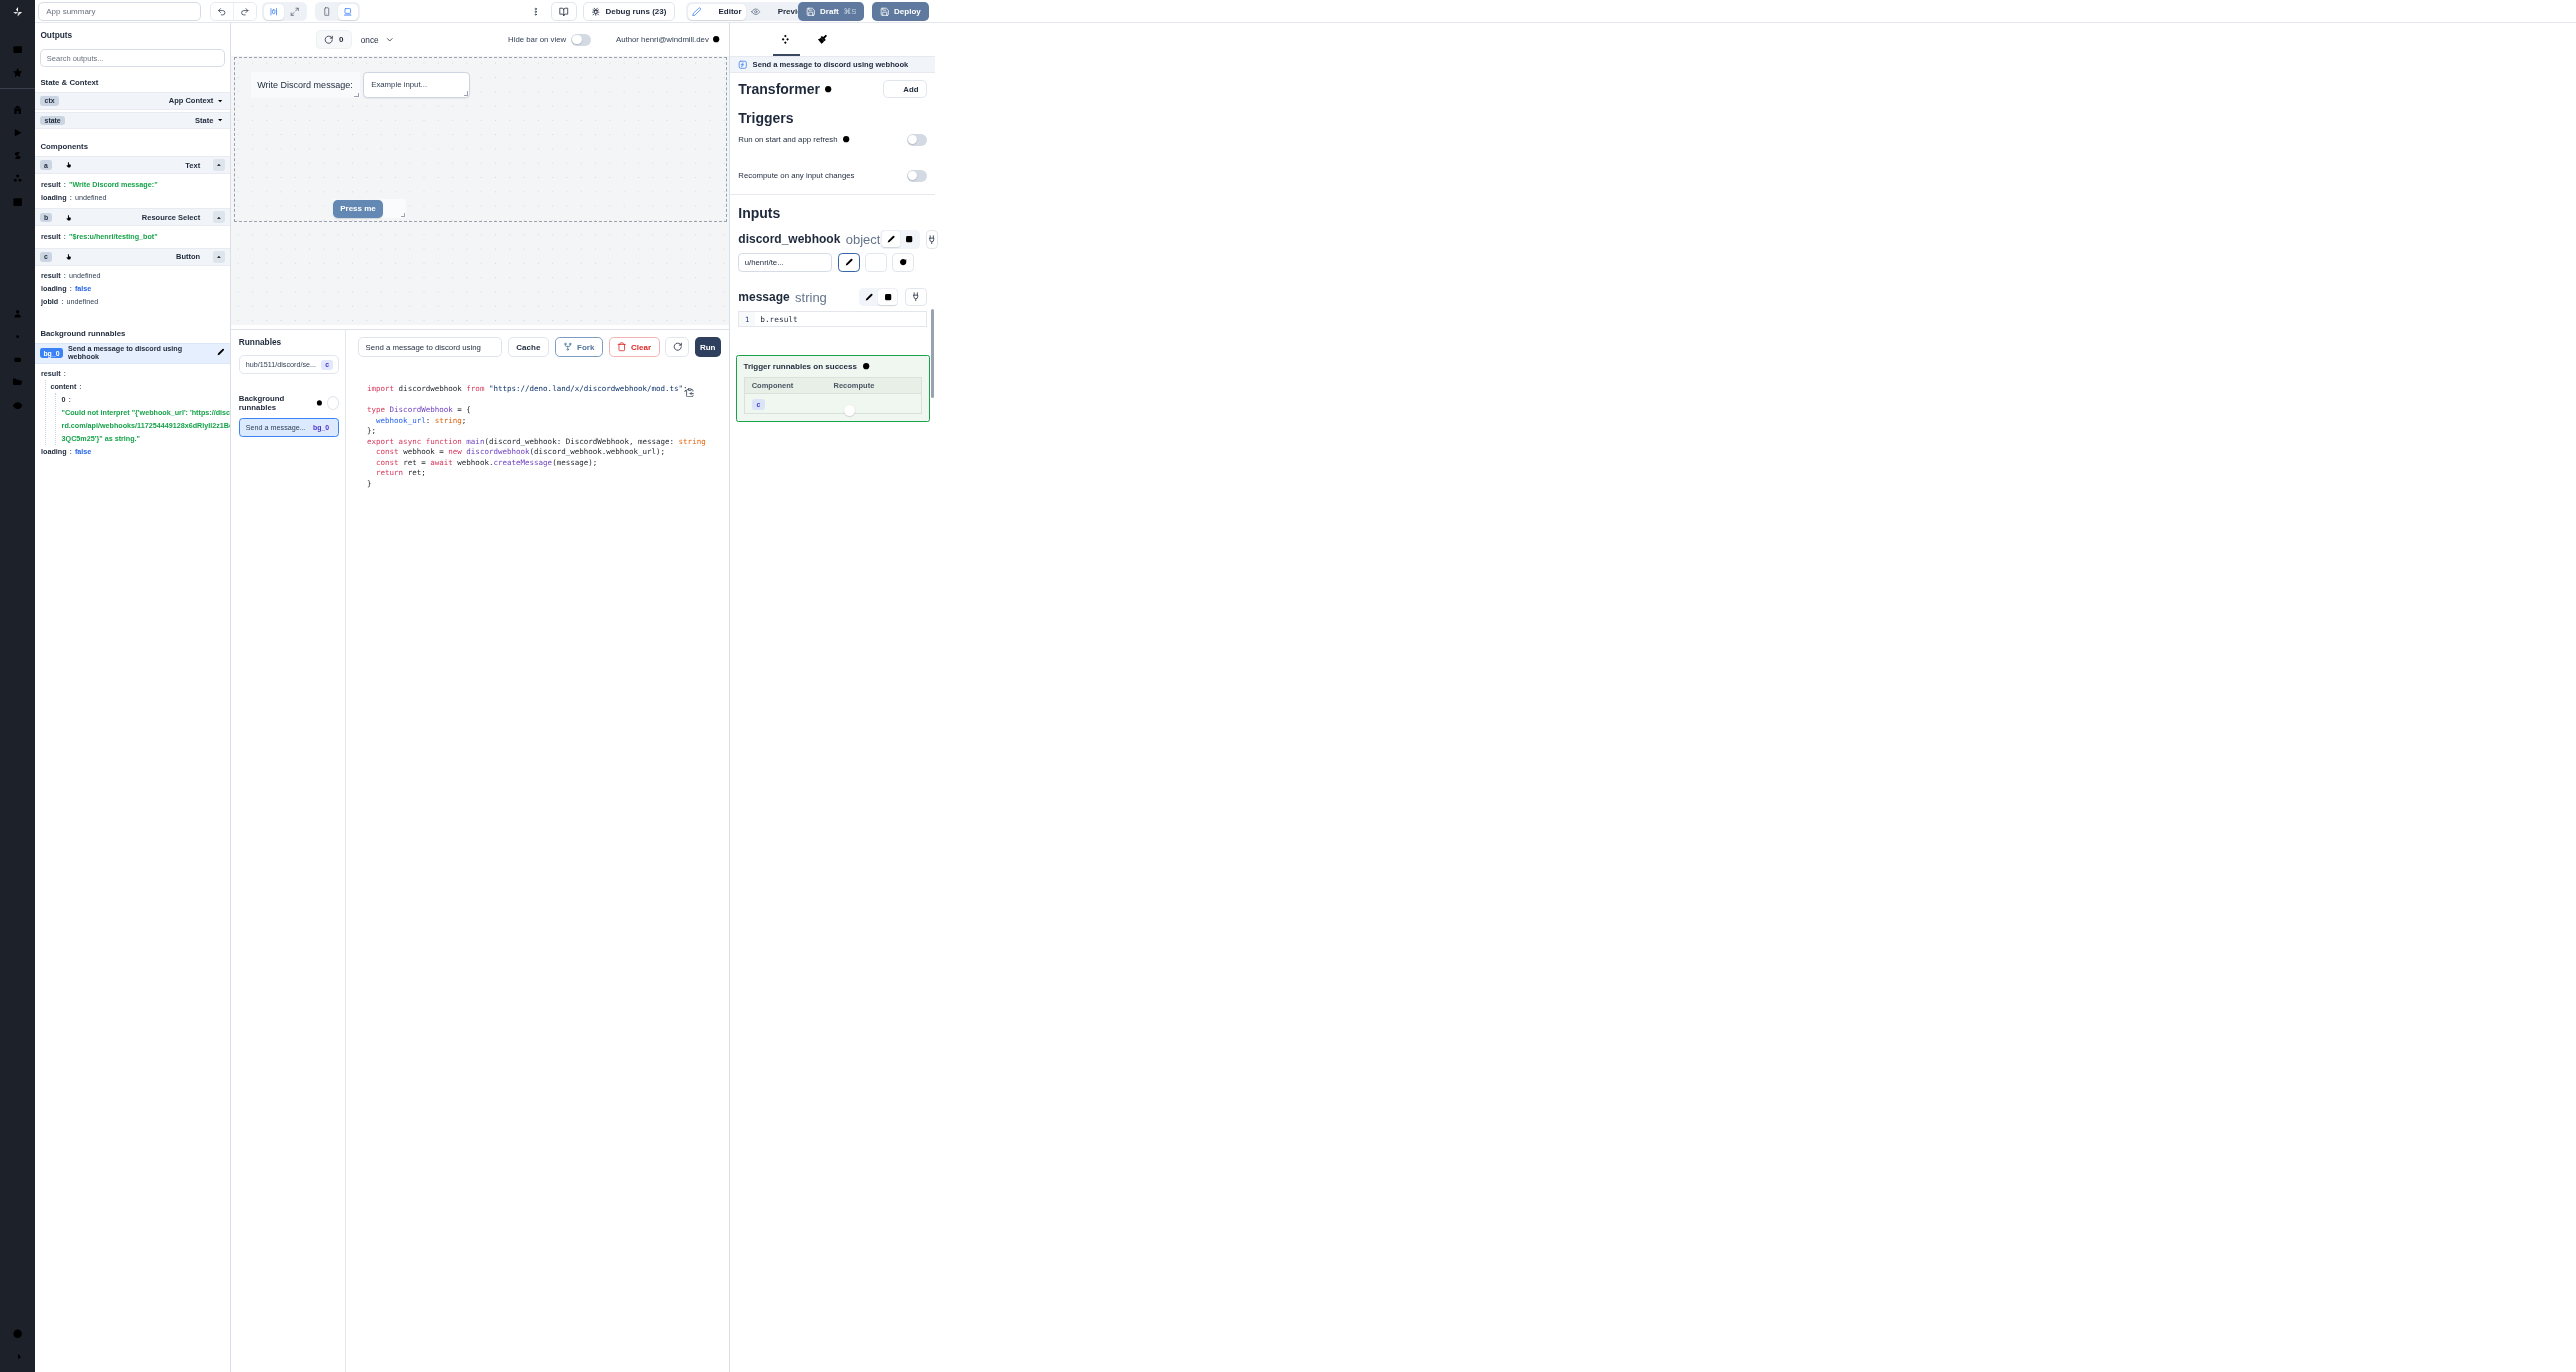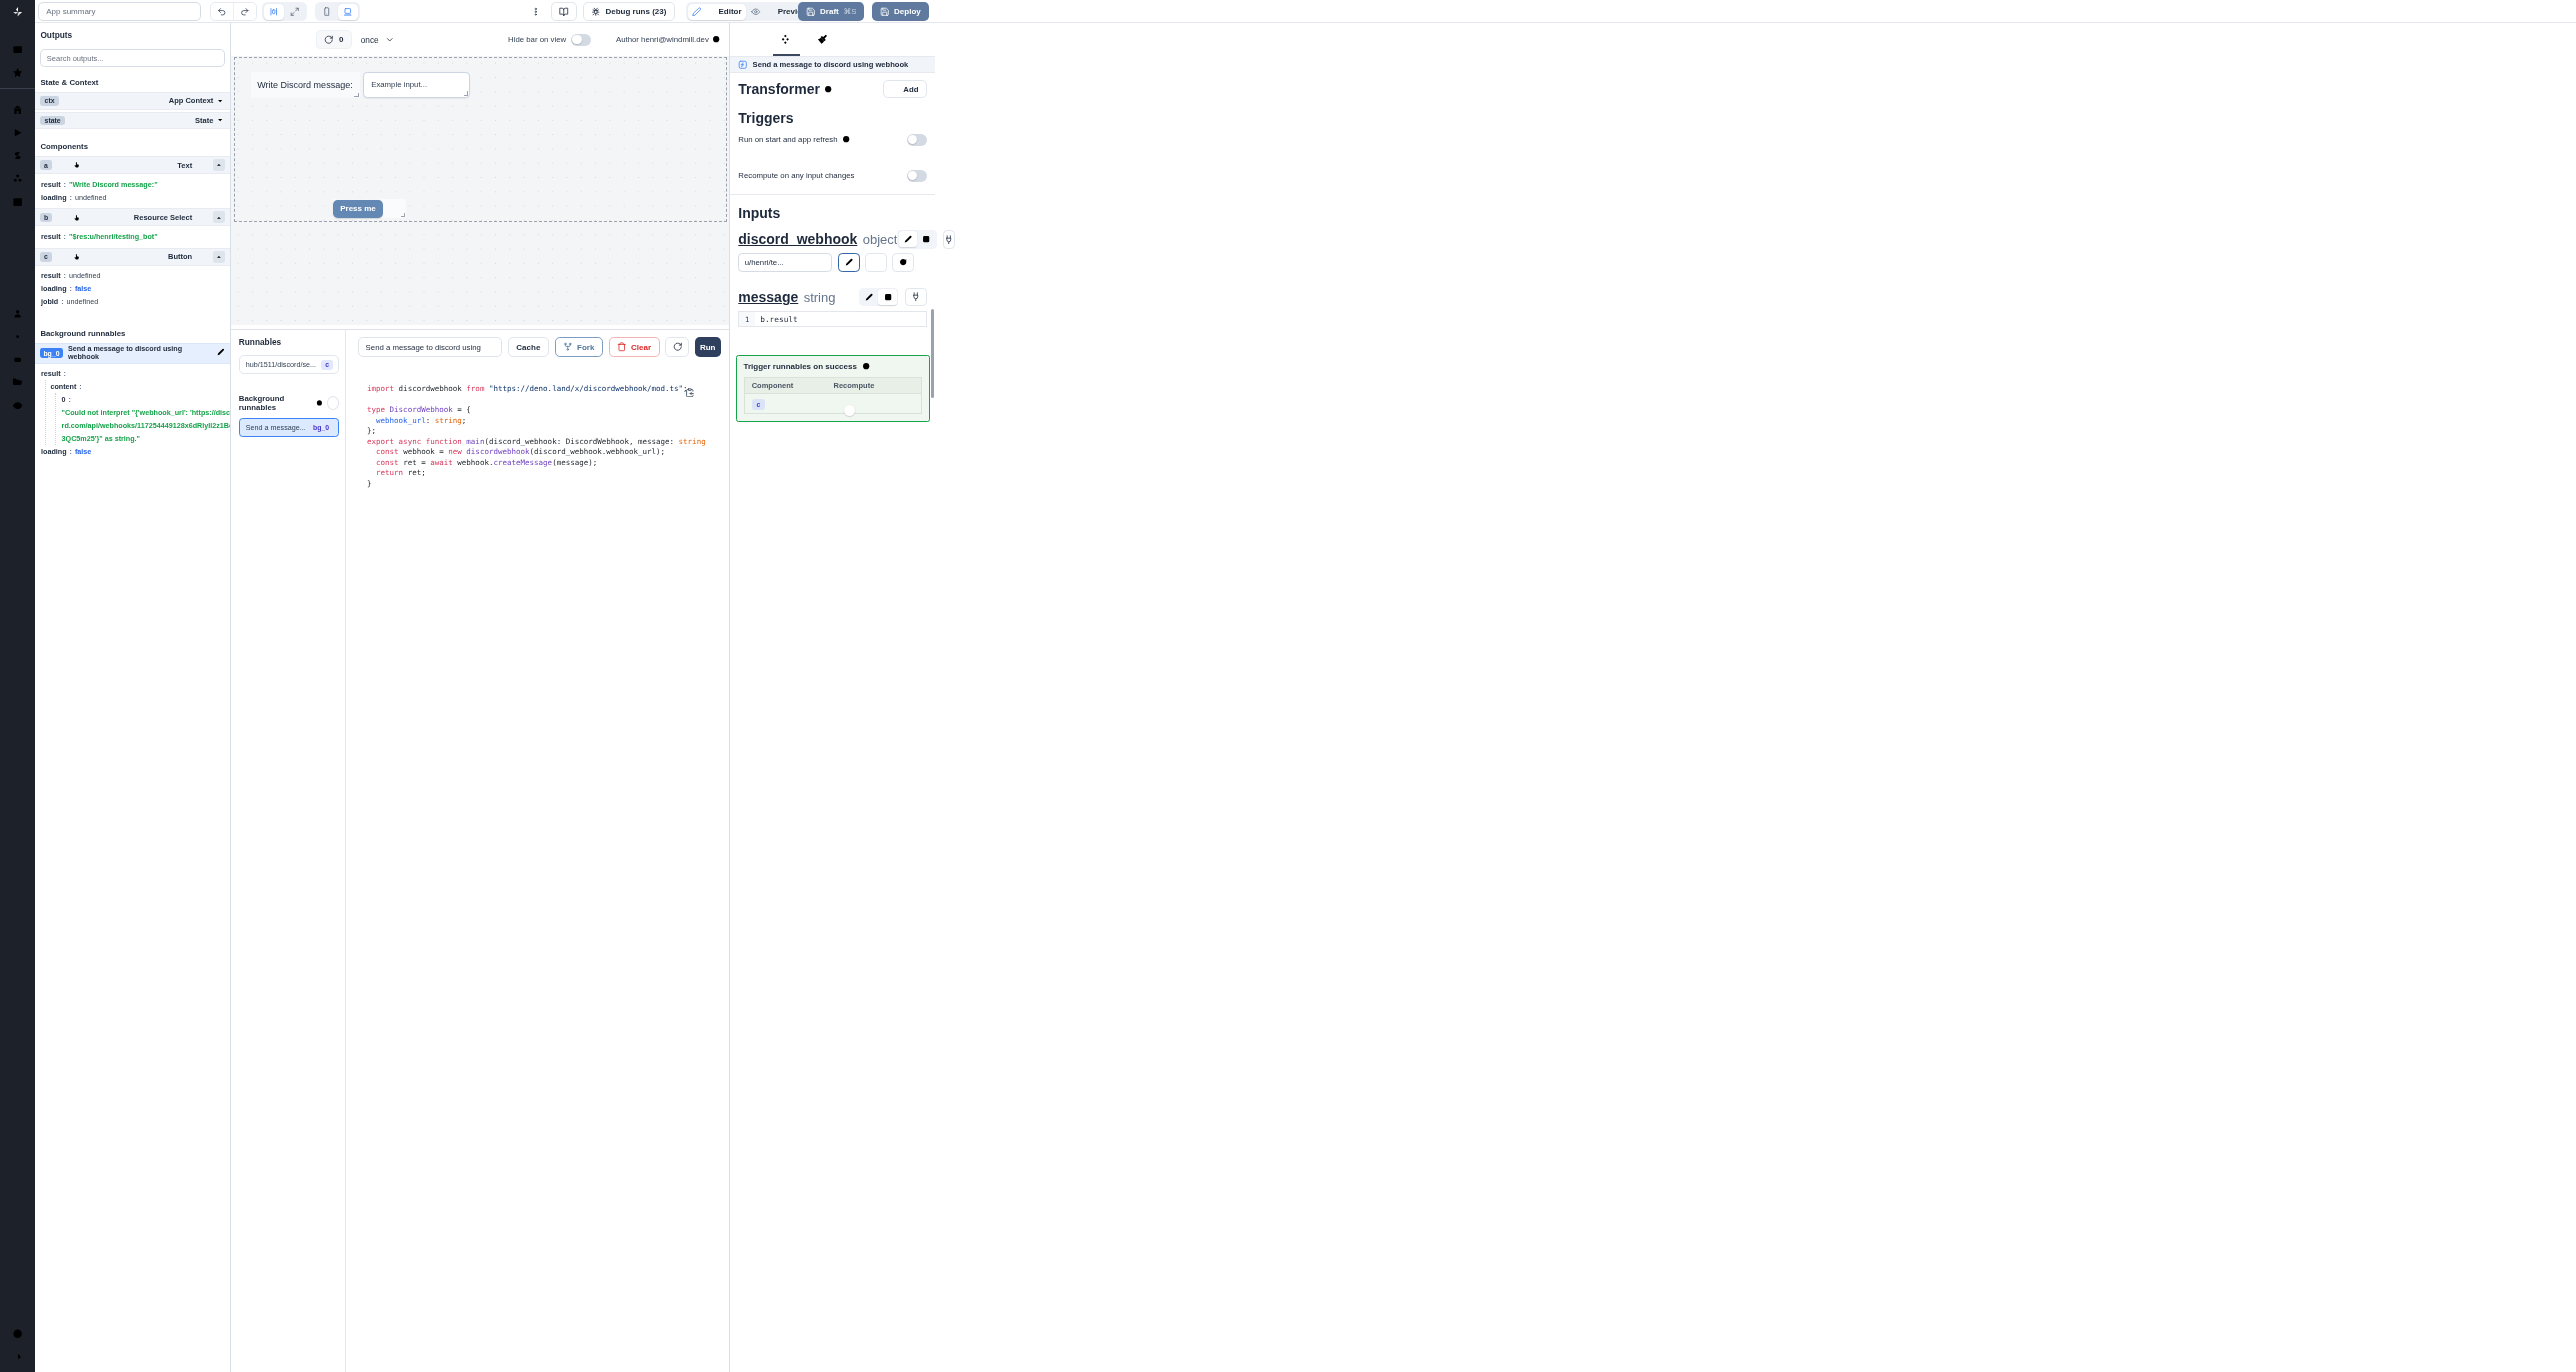--- a/index.html
+++ b/index.html
@@ -42,21 +42,21 @@
   
   .left-panel { position:absolute; left:35px; top:23px; width:196px; bottom:0; background:#fff; border-right:0.6px solid #d9dfe7; font-size:7.2px; overflow:hidden; }
   .lp-title { font-size:8.3px; font-weight:bold; margin:7.2px 0 0 5.4px; }
   .lp-search { margin:9px 4.8px 0 4.8px; }
   .lp-search input { width:100%; height:18px; border:0.6px solid #d5dce5; border-radius:4.8px; padding:0 6px; font-size:7.5px; font-family:inherit; color:#334155; }
   .lp-search input::placeholder { color:#6b7280; }
   .lp-sub { font-size:7.8px; font-weight:bold; margin:11.3px 0 4.8px 5.4px; }
   .kv-row { height:17.3px; background:#f1f4f8; border-top:0.6px solid #e8ecf2; border-bottom:0.6px solid #e8ecf2; display:flex; align-items:center; padding:0 5.4px; margin-bottom:2.4px; cursor:pointer; }
   .badge-gray { background:#cbd5e1; color:#1e293b; font-weight:bold; font-size:6.9px; border-radius:2.4px; padding:1.2px 4.2px; }
   .kv-row .kv-label { margin-left:auto; font-weight:bold; font-size:7.5px; display:flex; align-items:center; gap:3px; color:#1e293b; }
-  .comp-head { height:18px; background:#f1f4f8; border-top:0.6px solid #e8ecf2; border-bottom:0.6px solid #e8ecf2; display:flex; align-items:center; padding:0 4.8px; gap:21px; cursor:pointer; }
+  .comp-head { height:18px; background:#f1f4f8; border-top:0.6px solid #e8ecf2; border-bottom:0.6px solid #e8ecf2; display:flex; align-items:center; padding:0 4.8px; gap:13px; cursor:pointer; }
   .comp-head .hand { color:#475569; }
   .comp-head .ctype { margin-left:auto; font-weight:bold; font-size:7.5px; }
   .chev-box { width:12px; height:12px; background:#dee4ec; border-radius:2.4px; display:flex; align-items:center; justify-content:center; color:#334155; cursor:pointer; }
   .comp-body { padding:3.6px 6px 4.8px 6px; }
   .fld { line-height:13px; white-space:nowrap; }
   .fld .k { font-weight:bold; color:#1e293b; }
   .fld .colon { color:#64748b; padding:0 3px; font-weight:bold; }
   .v-green { color:#16a34a; font-weight:bold; }
   .v-plain { color:#334155; }
   .v-blue { color:#2563eb; font-weight:bold; }
@@ -128,21 +128,21 @@
   .transformer-row { margin-top:7.8px; }
   .h15 { font-size:14px; font-weight:bold; display:flex; align-items:center; gap:4.2px; color:#1e293b; }
   .info-ic { color:#475569; }
   .add-btn { margin-left:auto; height:18px; border:0.6px solid #e1e6ed; border-radius:4.8px; display:flex; align-items:center; gap:3.6px; font-size:7.8px; font-weight:bold; padding:0 7.2px; cursor:pointer; }
   .triggers-h { margin-top:11.3px; }
   .trig-row { margin-top:7.8px; display:flex; align-items:center; gap:4.2px; font-size:7.8px; color:#1e293b; }
   .trig-row .tg { margin-left:auto; }
   .rp-divider { border-top:0.6px solid #e6eaf0; margin:12.5px -8.3px 0 -8.3px; }
   .inputs-h { margin-top:10px; }
   .inp-row { margin-top:9px; display:flex; align-items:center; }
-  .inp-name { font-size:14px; font-weight:bold;text-decoration:underline; }
+  .inp-name { font-size:12px; font-weight:bold; }
   .inp-type { font-size:13px; color:#64748b; margin-left:5.4px; }
   .tgl-group { margin-left:auto; background:#f1f4f8; border-radius:4.2px; padding:1.2px; display:flex; }
   .tgl-group .gb { width:18.5px; height:16px; border-radius:3px; display:flex; align-items:center; justify-content:center; color:#94a3b8; cursor:pointer; }
   .tgl-group .gb.on-blue { background:#fff; box-shadow:0 0.6px 1.2px rgba(16,24,40,.15); color:#3b82f6; }
   .sq-btn { width:22px; height:18.5px; border:0.6px solid #e1e6ed; border-radius:4.2px; display:flex; align-items:center; justify-content:center; color:#1e293b; cursor:pointer; background:#fff; }
   .plug-btn { margin-left:6.6px; }
   .val-row { margin-top:4.8px; display:flex; align-items:center; gap:5.4px; }
   .res-select { width:94px; height:18.5px; border:0.6px solid #d5dce5; border-radius:4.2px; display:flex; align-items:center; padding:0 5.4px; font-size:7.8px; color:#1e293b; }
   .res-select .x { margin-left:auto; color:#1e293b; cursor:pointer; }
   .sq-btn.blue-border { border:0.9px solid #3566a8; color:#5b83ad; }

